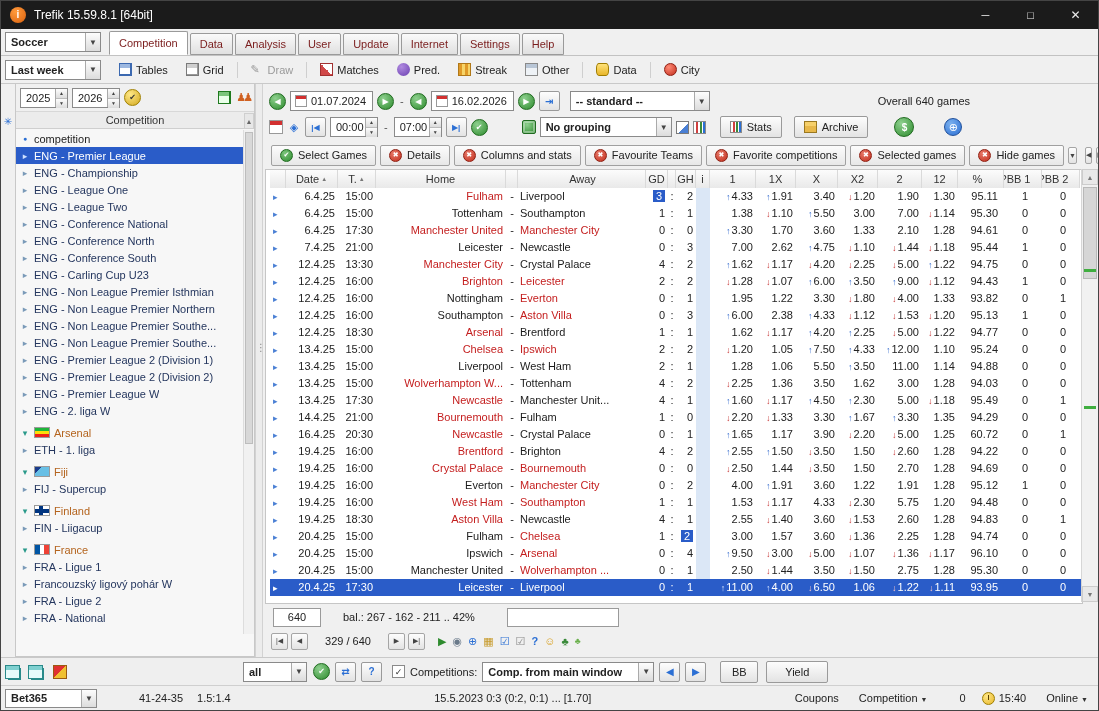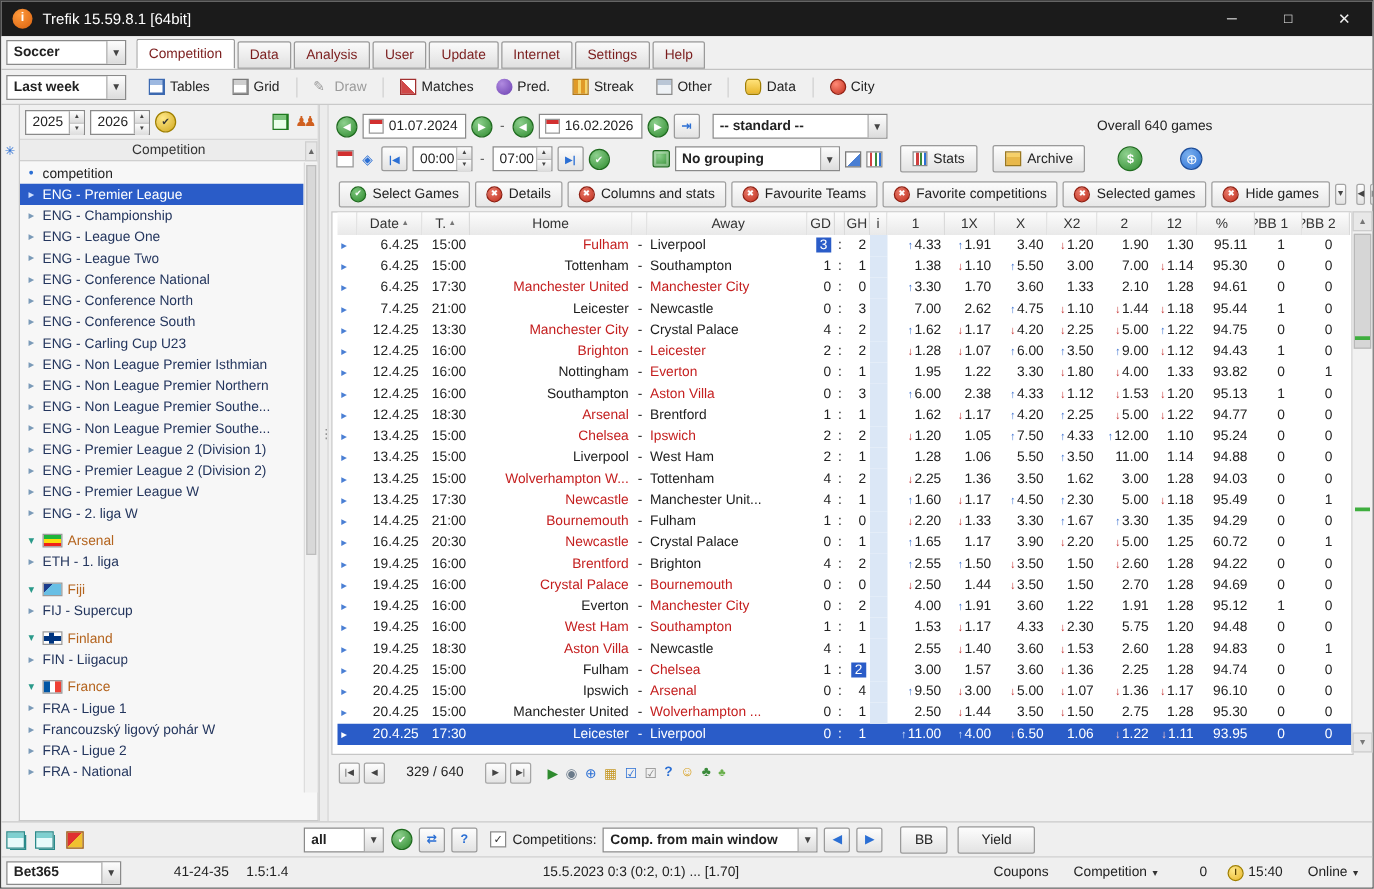--- a/index.html
+++ b/index.html
@@ -1103,20 +1103,25 @@
               <span class="c w-o3 num">1.06</span>
               <span class="c w-o4 num"><i class="ar down">↓</i>1.22</span>
               <span class="c w-o5 num"><i class="ar down">↓</i>1.11</span>
               <span class="c w-pct num">93.95</span>
               <span class="c w-bb num">0</span>
               <span class="c w-bb num">0</span>
             </div>
           </div>
       </div>
 
+      <div class="sumrow">
+        <span class="sumbox">640</span>
+        <span class="sumtext">bal.: 267 - 162 - 211 .. 42%</span>
+        <span class="sumbox empty"></span>
+      </div>
 
       <div class="navrow">
         <span class="mini">|◀</span>
         <span class="mini">◀</span>
         <span class="pos">329 / 640</span>
         <span class="mini">▶</span>
         <span class="mini">▶|</span>
         <span class="navicons">
           <i class="ni" style="color:#2e8b2e;">▶</i>
           <i class="ni" style="color:#6a7a8a;">◉</i>

